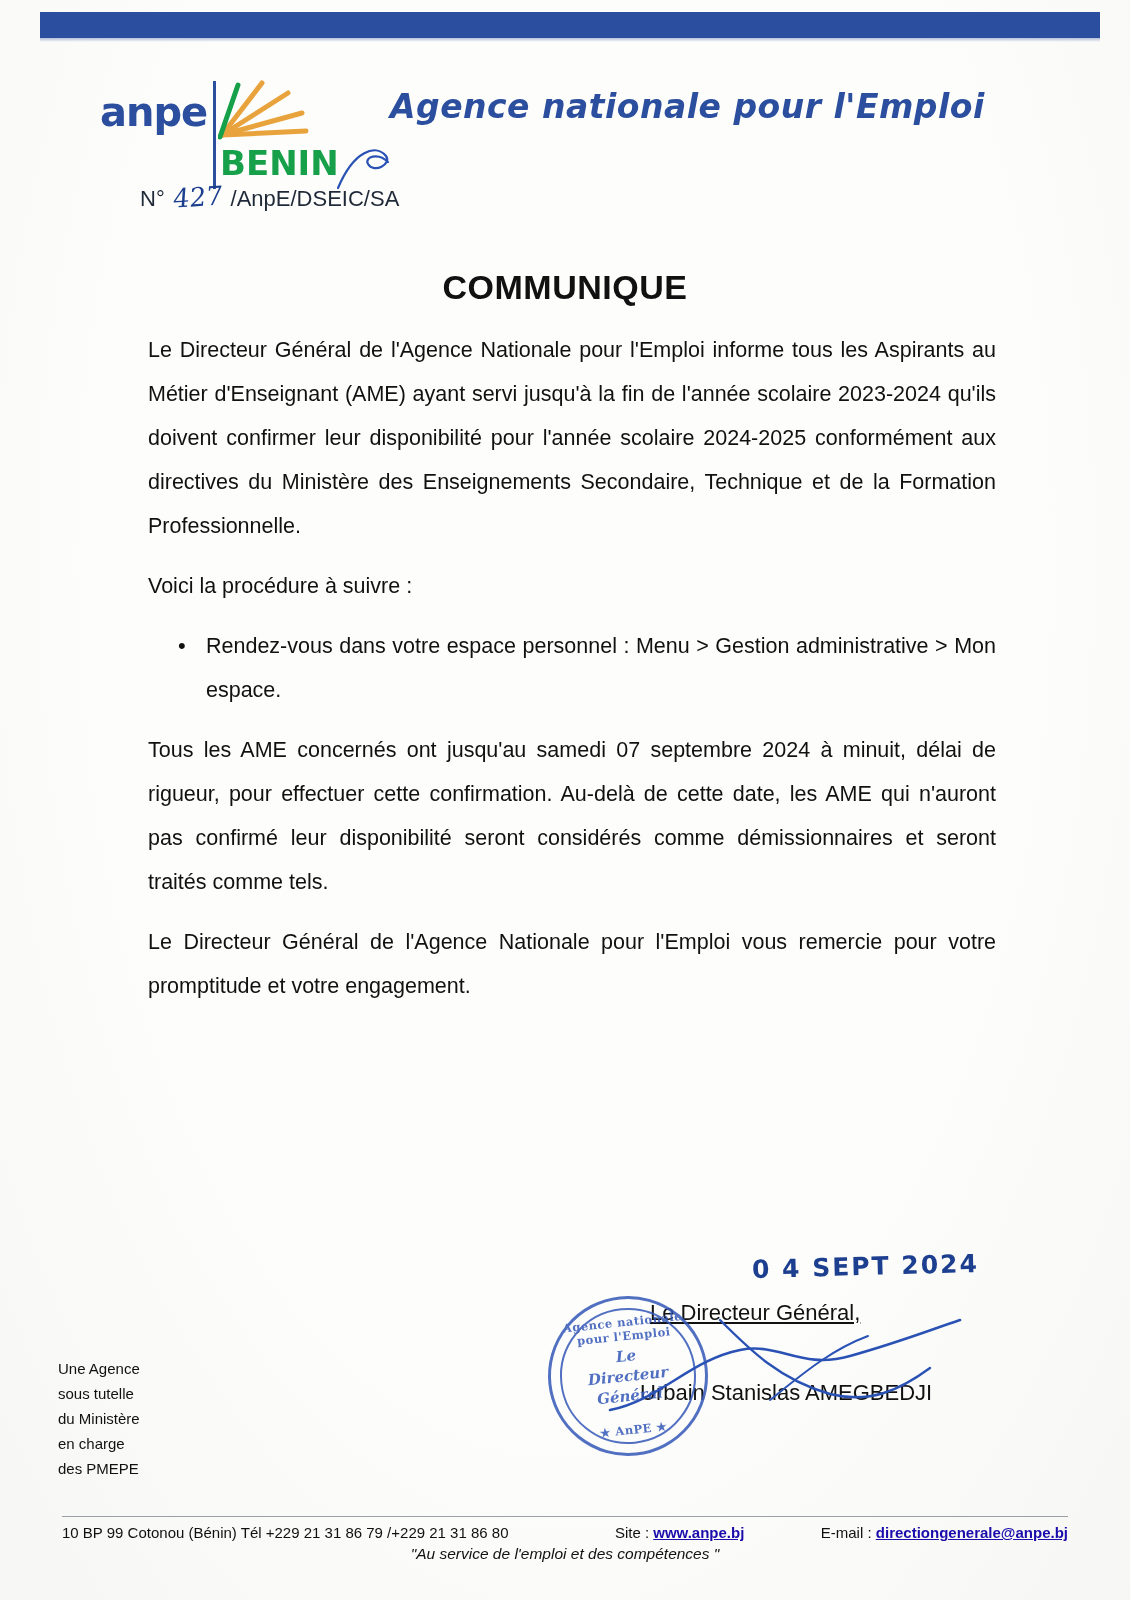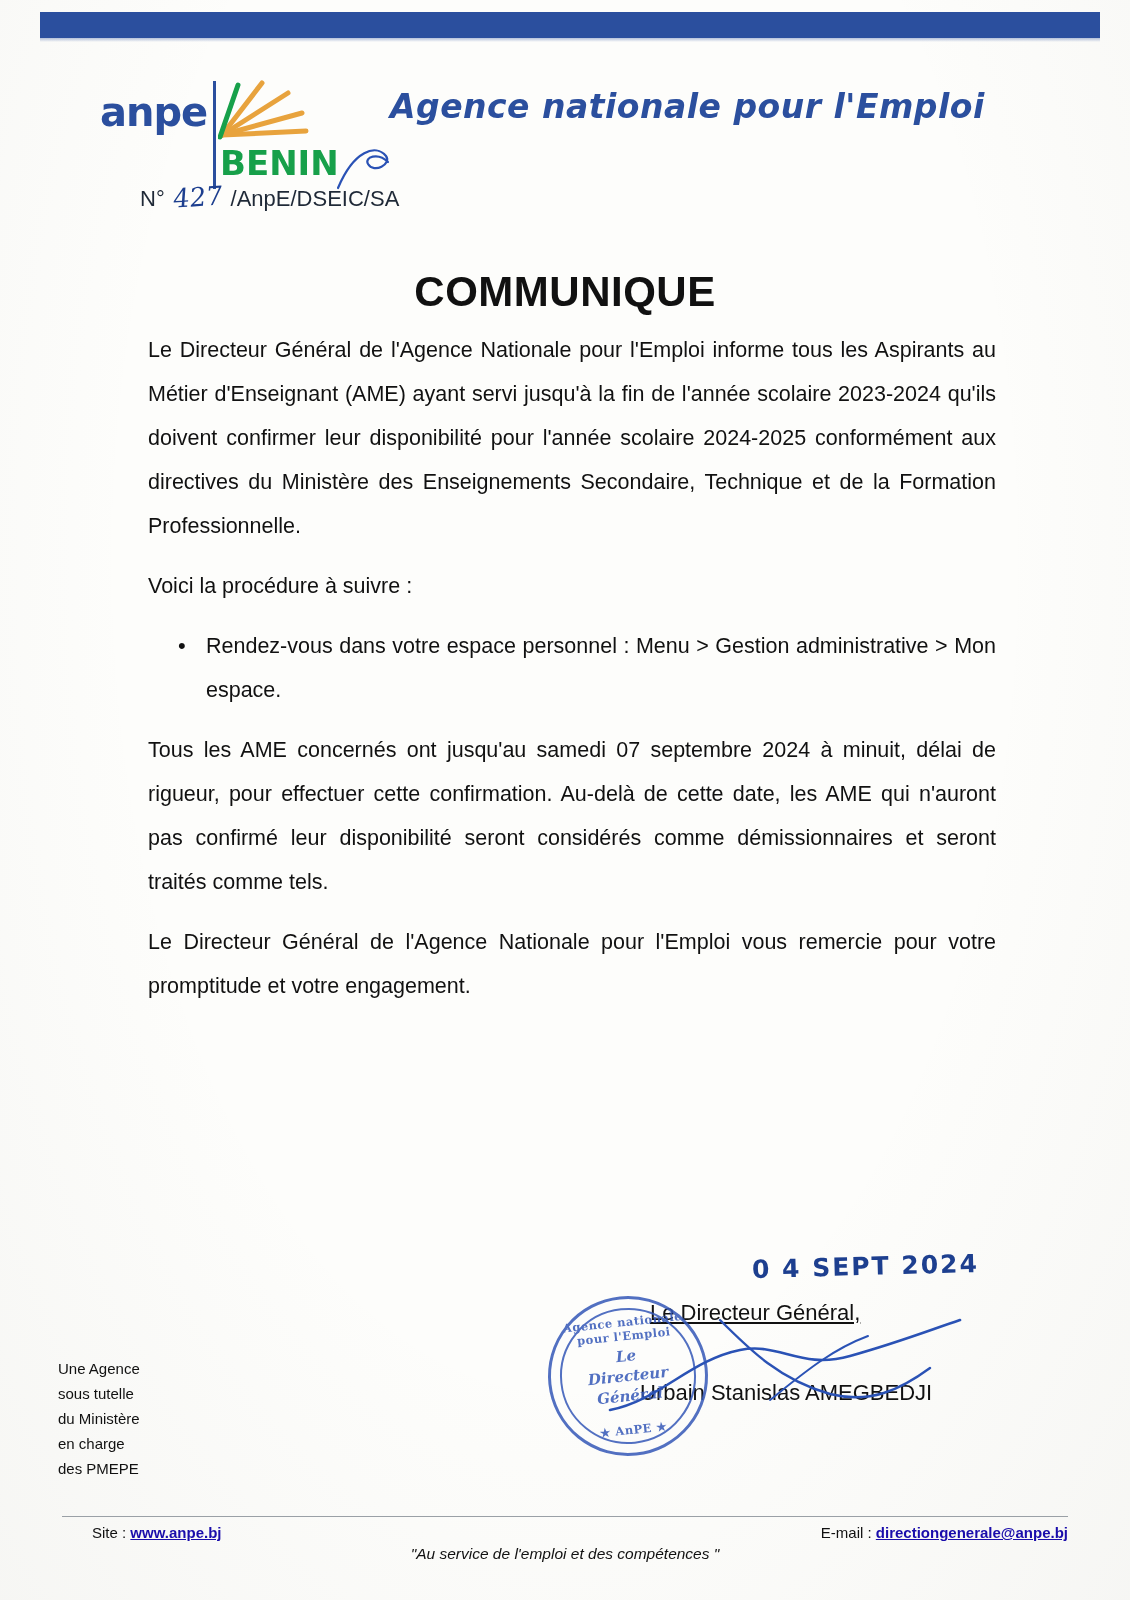--- a/index.html
+++ b/index.html
@@ -129,21 +129,21 @@
     height: 60px;
     pointer-events: none;
   }
 
   
   .doc-title {
     position: absolute;
     left: 0; top: 268px;
     width: 1130px;
     text-align: center;
-    font-size: 42px;
+    font-size: 34px;
     font-weight: 700;
     letter-spacing: 0.5px;
     color: #111;
   }
 
   .body-col {
     position: absolute;
     left: 148px;
     top: 328px;
     width: 848px;
@@ -393,20 +393,21 @@
     <div>Une Agence</div>
     <div>sous tutelle</div>
     <div>du Ministère</div>
     <div>en charge</div>
     <div>des PMEPE</div>
   </div>
 
   <div class="footer-rule"></div>
   <div class="footer">
     <div class="footer-row">
+      <div class="footer-left">10 BP 99 Cotonou (Bénin) Tél +229 21 31 86 79 /+229 21 31 86 80</div>
       <div class="footer-mid">
         <span>Site :</span>
         <a class="link" href="#">www.anpe.bj</a>
       </div>
       <div class="footer-right">
         <span>E-mail :</span>
         <a class="link" href="#">directiongenerale@anpe.bj</a>
       </div>
     </div>
     <div class="footer-slogan">"Au service de l'emploi et des compétences "</div>

